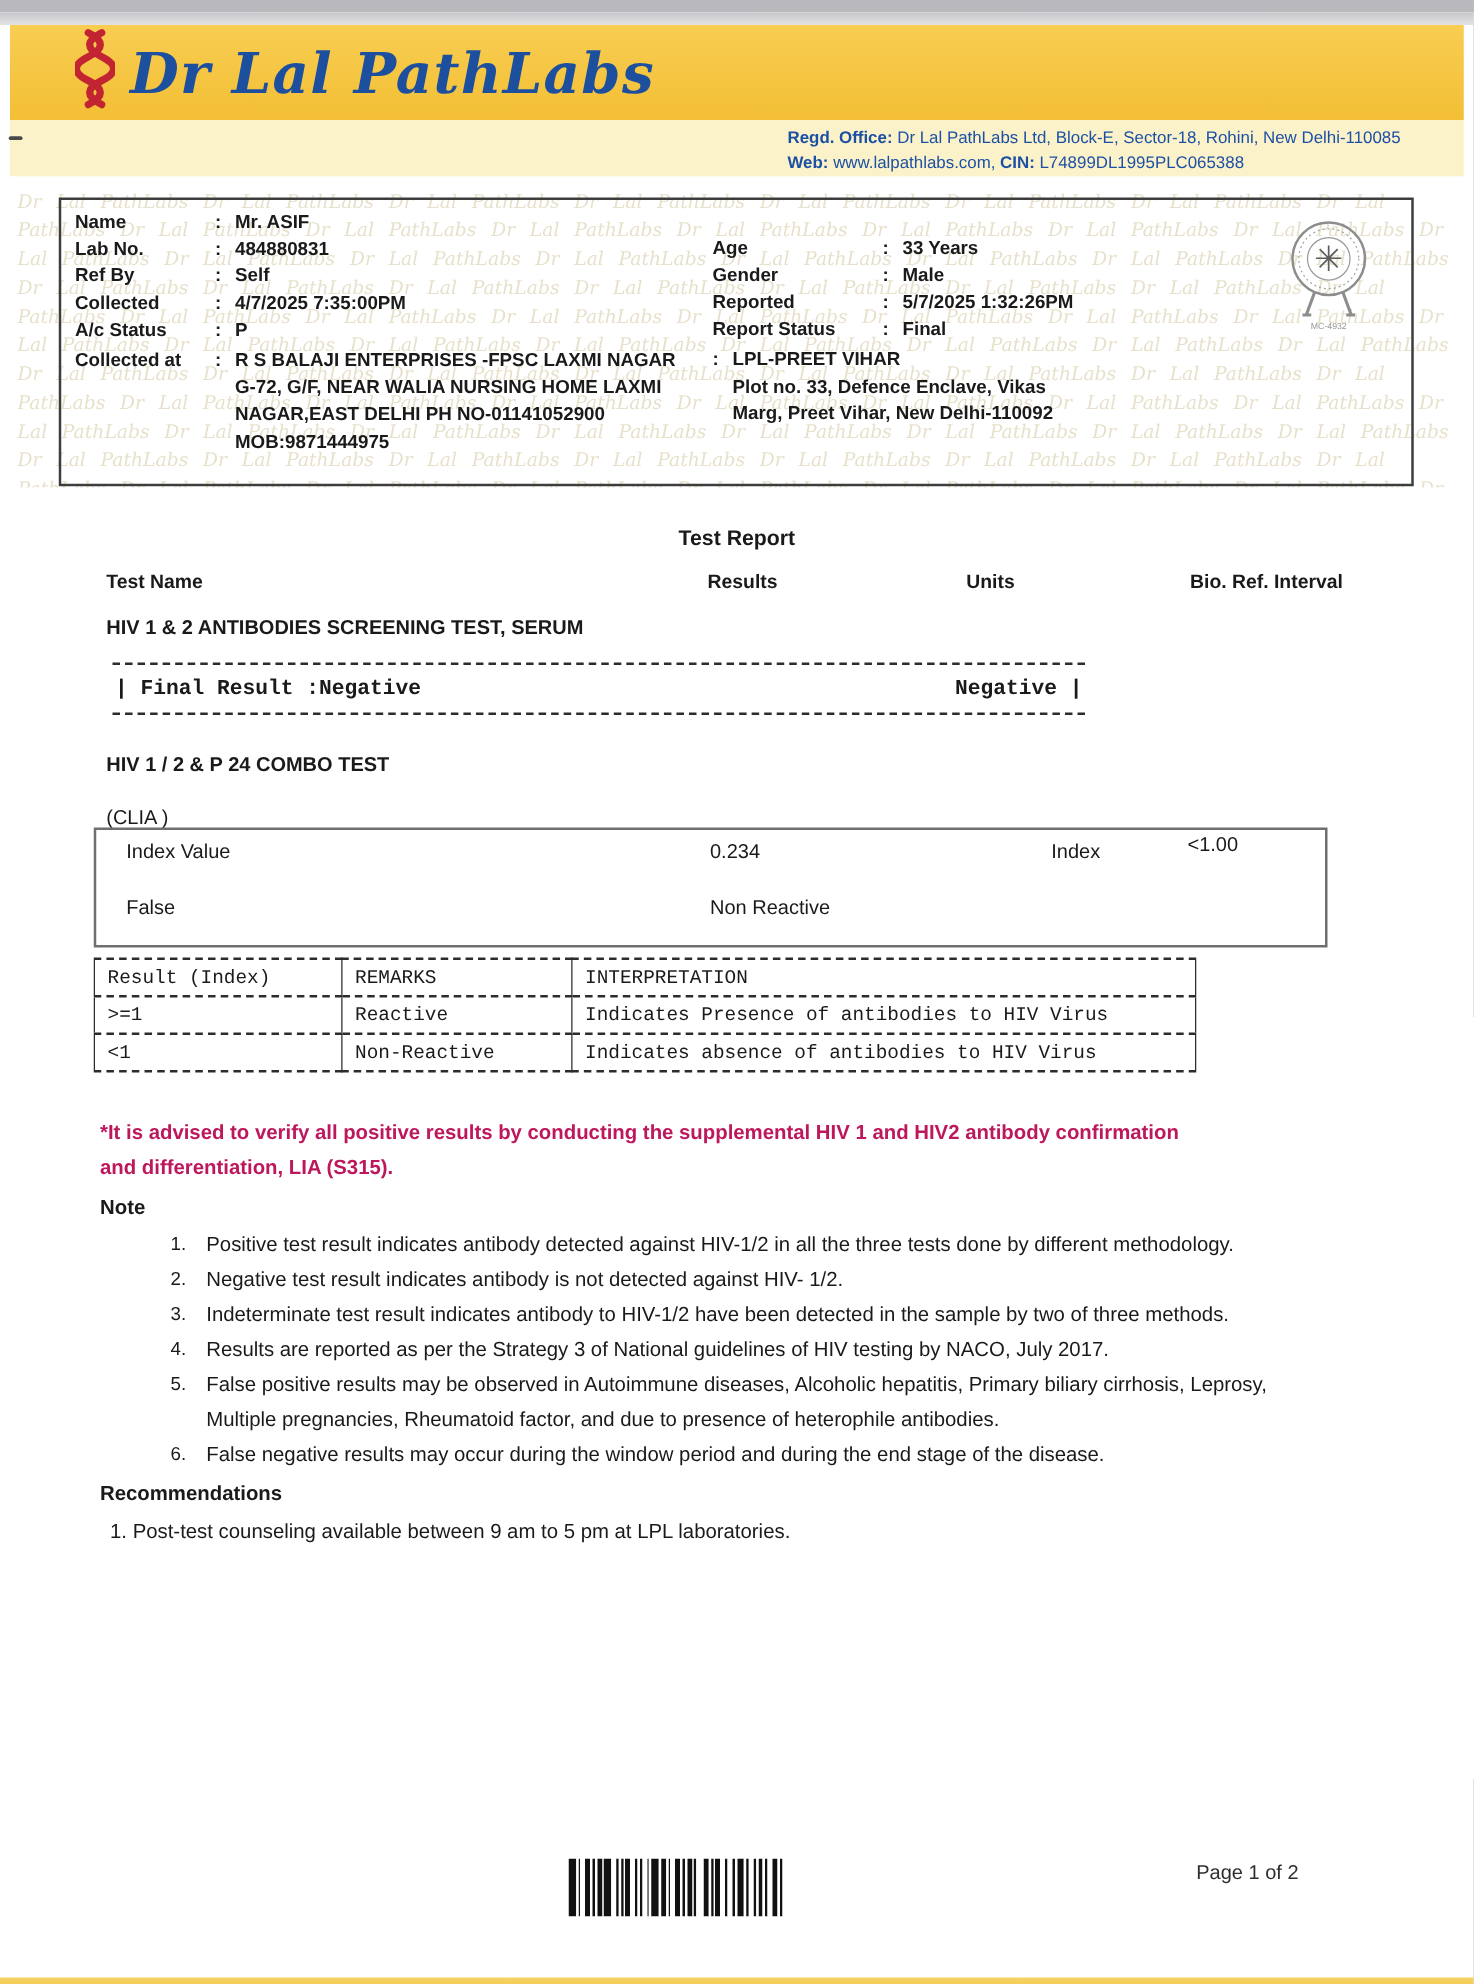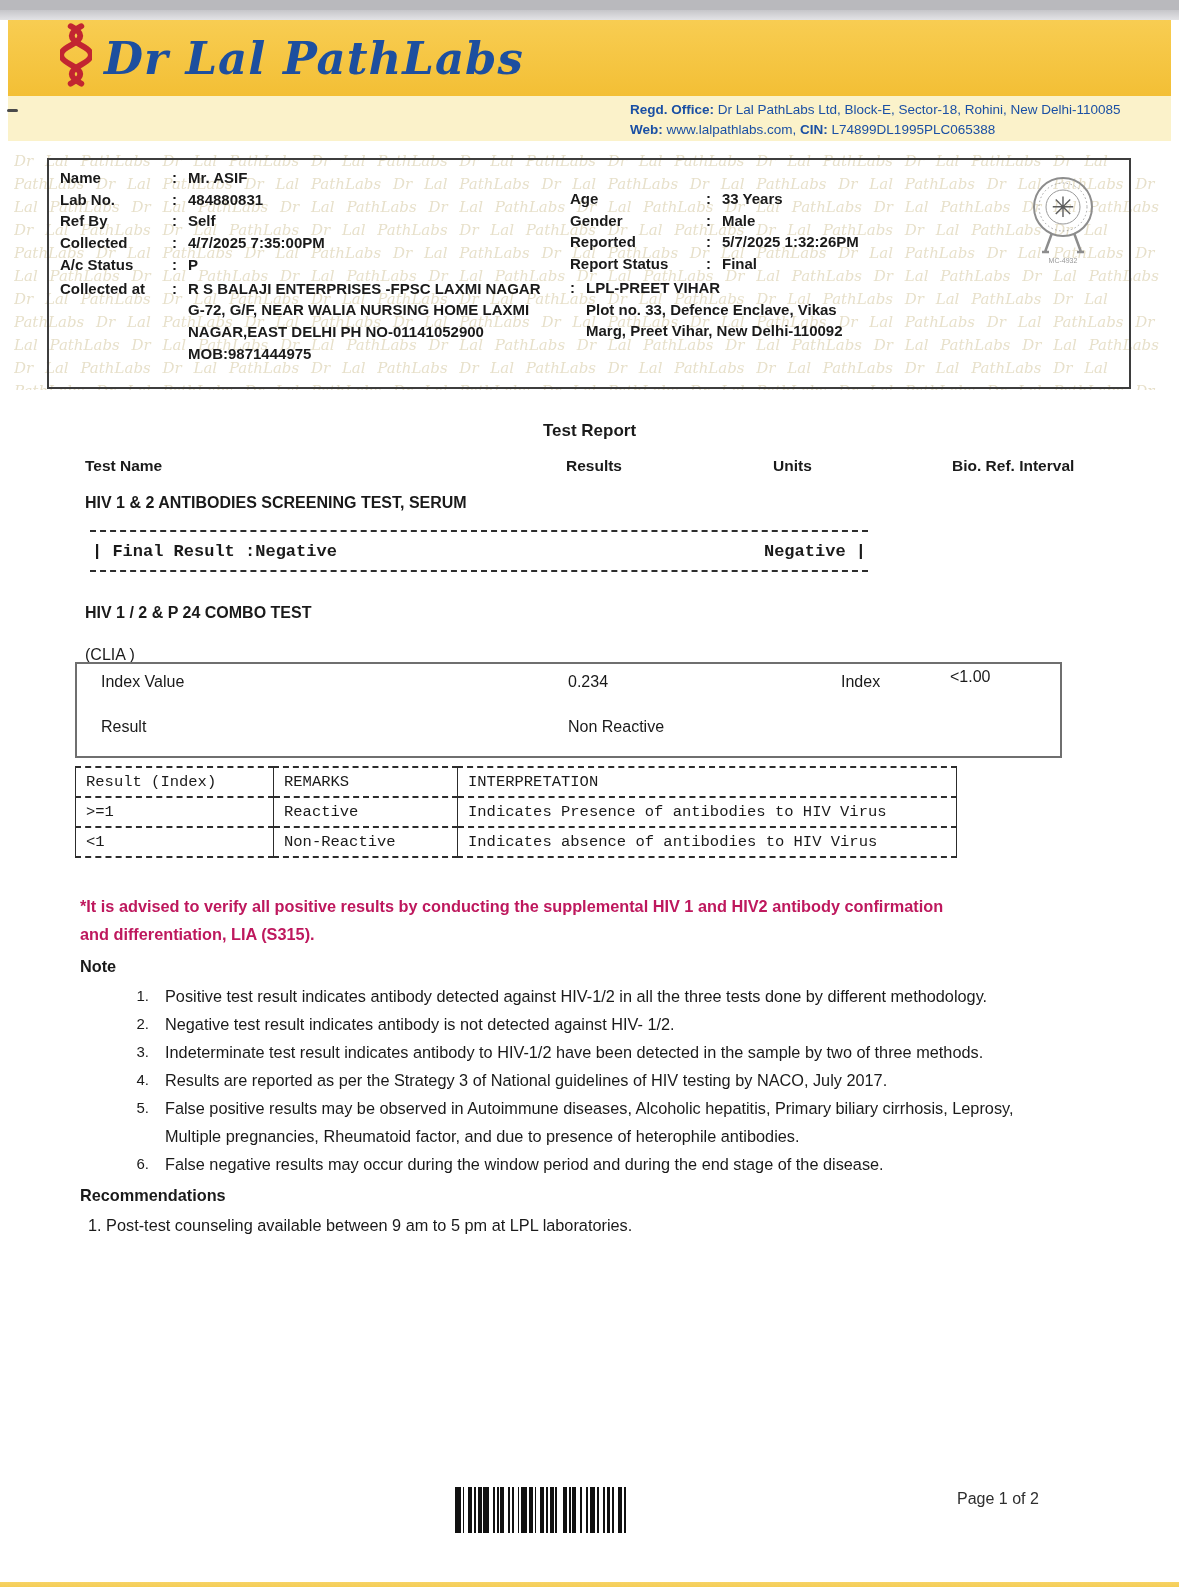--- a/index.html
+++ b/index.html
@@ -201,21 +201,21 @@
   </div>
 
   <div class="sec-title sec2">HIV 1 / 2 &amp; P 24 COMBO TEST</div>
   <div class="clia">(CLIA )</div>
 
   <div class="combo-box">
     <span class="cb cb-r1 cb-name">Index Value</span>
     <span class="cb cb-r1 cb-res">0.234</span>
     <span class="cb cb-r1 cb-units">Index</span>
     <span class="cb cb-r1 cb-ref">&lt;1.00</span>
-    <span class="cb cb-r2 cb-name">Result</span>
+    <span class="cb cb-r2 cb-name">False</span>
     <span class="cb cb-r2 cb-res">Non Reactive</span>
   </div>
 
   <div class="interp">
     <table>
       <tbody>
           <tr>
         <td class="c1">Result (Index)</td>
         <td class="c2">REMARKS</td>
         <td>INTERPRETATION</td>

